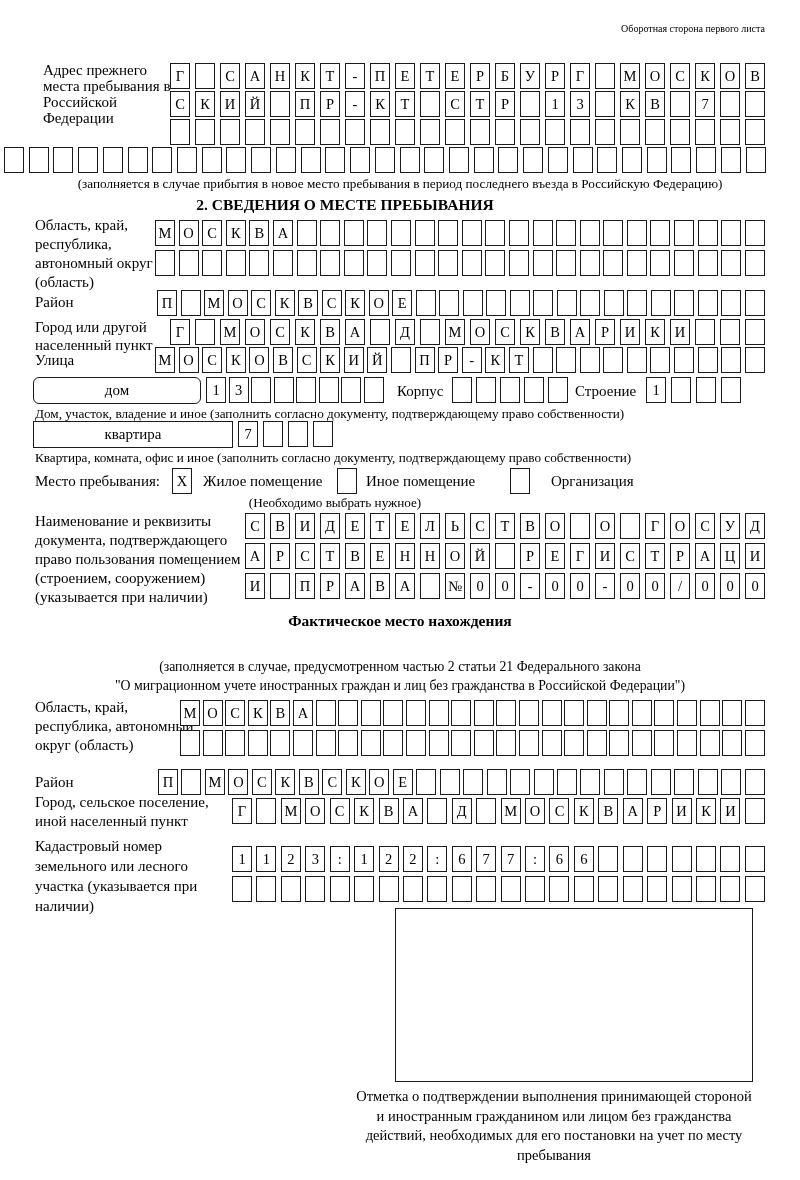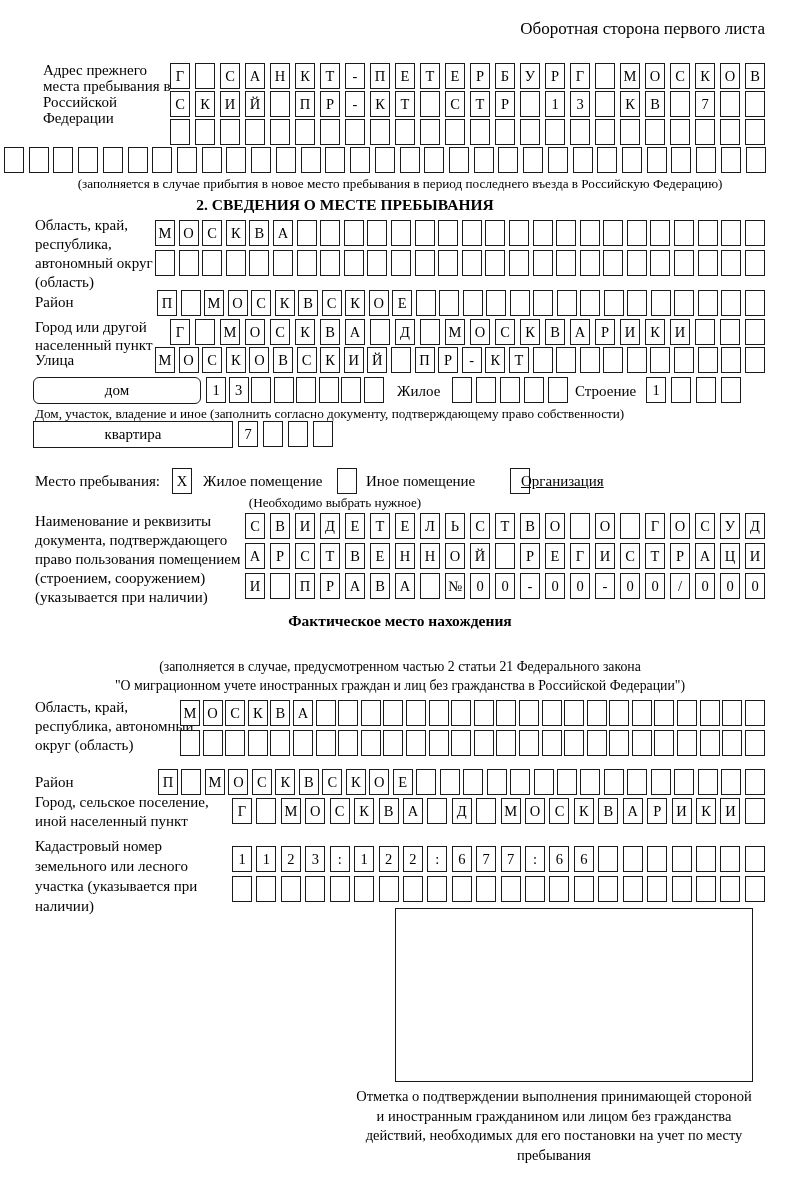--- a/index.html
+++ b/index.html
@@ -24,21 +24,21 @@
     display:flex; align-items:center; justify-content:center; font-size:15px;
   }
   .stampbox { border:1.6px solid #1b1b1b; background:#fff; }
   .center { text-align:center; }
 </style>
 </head>
 <body>
 
 <div class="page">
 
-  <div class="abs label" style="top:18px; right:35px; font-size:17px;">Оборотная сторона первого листа</div>
+  <div class="abs label" style="top:18px; right:35px; font-size:10px;">Оборотная сторона первого листа</div>
 
   <div class="abs label" style="left:35px; top:62px; width:135px; line-height:16px;margin-left:8px;">Адрес прежнего места пребывания в Российской Федерации</div>
   <div class="abs boxrow" style="left:170px; top:63px; width:595px;">
       <span class="cell">Г</span>
       <span class="cell"></span>
       <span class="cell">С</span>
       <span class="cell">А</span>
       <span class="cell">Н</span>
       <span class="cell">К</span>
       <span class="cell">Т</span>
@@ -299,21 +299,21 @@
   <div class="abs boxrow" style="left:206px; top:377px; width:178px;">
       <span class="cell">1</span>
       <span class="cell">3</span>
       <span class="cell"></span>
       <span class="cell"></span>
       <span class="cell"></span>
       <span class="cell"></span>
       <span class="cell"></span>
       <span class="cell"></span>
     </div>
-  <div class="abs label" style="left:397px; top:381px;">Жилое</div>
+  <div class="abs label" style="left:397px; top:381px;">Корпус</div>
   <div class="abs boxrow" style="left:452px; top:377px; width:116px;">
       <span class="cell"></span>
       <span class="cell"></span>
       <span class="cell"></span>
       <span class="cell"></span>
       <span class="cell"></span>
     </div>
   <div class="abs label" style="left:575px; top:381px;">Строение</div>
   <div class="abs boxrow" style="left:646px; top:377px; width:95px;">
       <span class="cell">1</span>
@@ -323,34 +323,35 @@
     </div>
   <div class="abs caption" style="left:35px; top:406px; width:740px;">Дом, участок, владение и иное (заполнить согласно документу, подтверждающему право собственности)</div>
 
   <div class="abs widebox" style="left:33px; top:421px; width:200px;">квартира</div>
   <div class="abs boxrow" style="left:238px; top:421px; width:95px;">
       <span class="cell">7</span>
       <span class="cell"></span>
       <span class="cell"></span>
       <span class="cell"></span>
     </div>
+  <div class="abs caption" style="left:35px; top:450px; width:740px;">Квартира, комната, офис и иное (заполнить согласно документу, подтверждающему право собственности)</div>
 
   <div class="abs label" style="left:35px; top:471px;">Место пребывания:</div>
   <div class="abs boxrow" style="left:172px; top:468px; width:22px;">
       <span class="cell">X</span>
     </div>
   <div class="abs label" style="left:203px; top:471px;">Жилое помещение</div>
   <div class="abs boxrow" style="left:337px; top:468px; width:22px;">
       <span class="cell"></span>
     </div>
   <div class="abs label" style="left:366px; top:471px;">Иное помещение</div>
   <div class="abs boxrow" style="left:510px; top:468px; width:22px;">
       <span class="cell"></span>
     </div>
-  <div class="abs label" style="left:521px; top:471px;text-decoration:underline;">Организация</div>
+  <div class="abs label" style="left:551px; top:471px;">Организация</div>
   <div class="abs caption center" style="left:135px; top:495px; width:400px;">(Необходимо выбрать нужное)</div>
 
   <div class="abs label" style="left:35px; top:512px; width:215px; line-height:19px;">Наименование и реквизиты документа, подтверждающего право пользования помещением (строением, сооружением) (указывается при наличии)</div>
   <div class="abs boxrow" style="left:245px; top:513px; width:520px;">
       <span class="cell">С</span>
       <span class="cell">В</span>
       <span class="cell">И</span>
       <span class="cell">Д</span>
       <span class="cell">Е</span>
       <span class="cell">Т</span>

